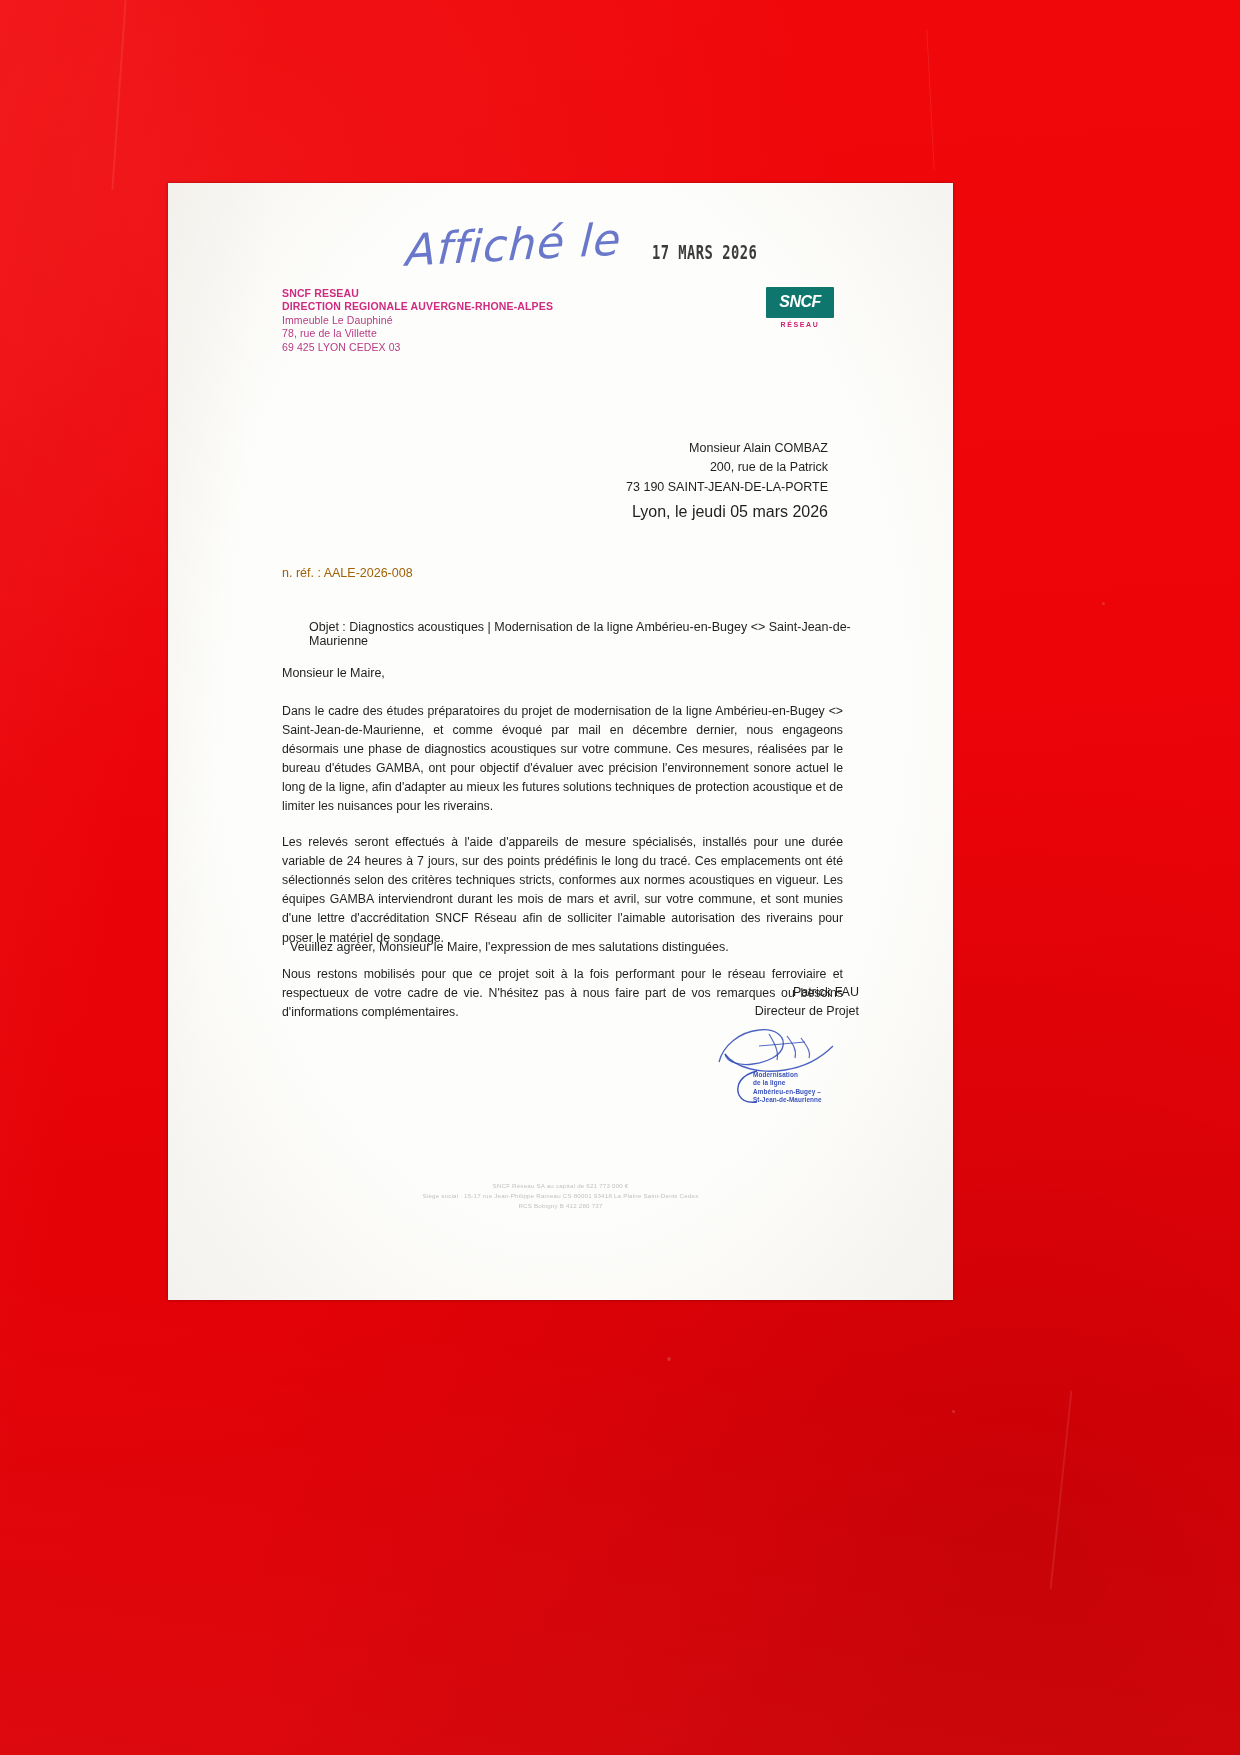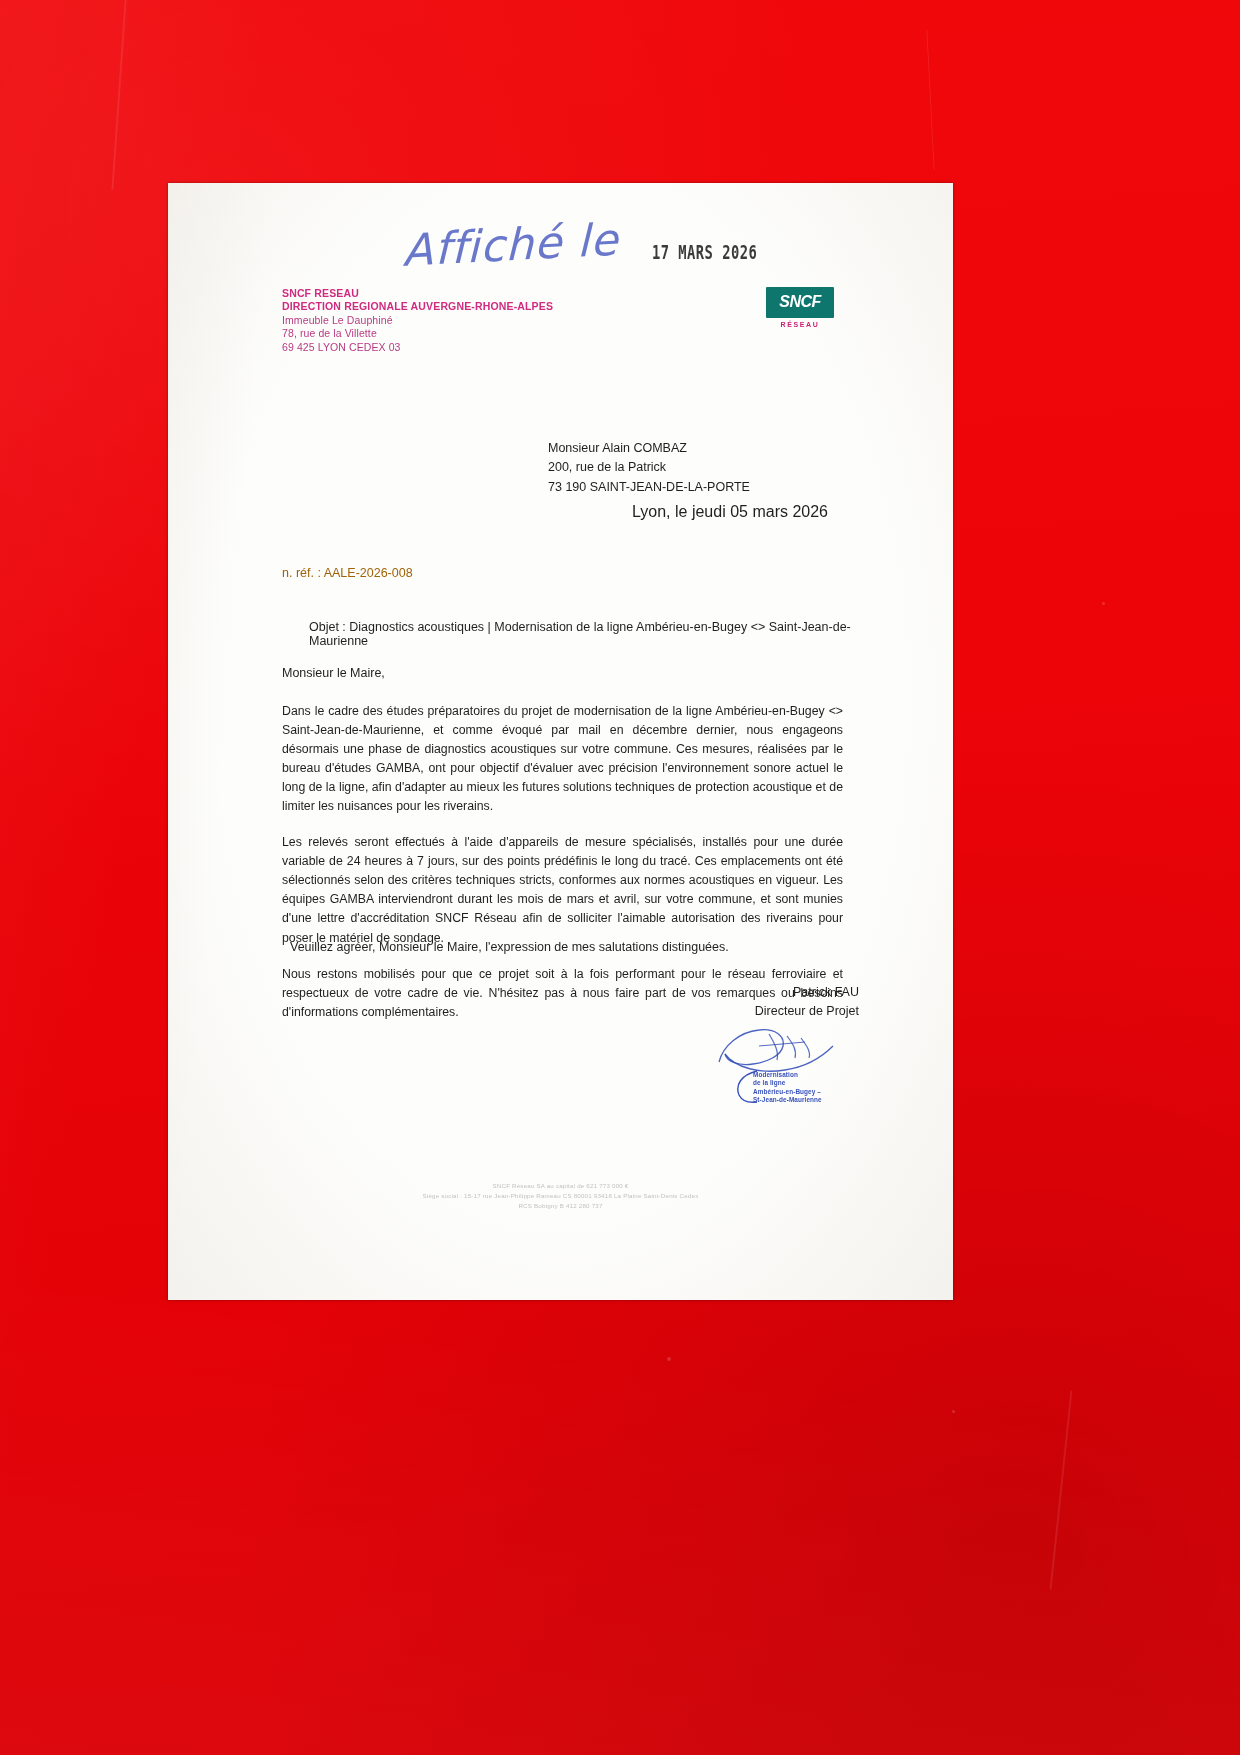--- a/index.html
+++ b/index.html
@@ -156,20 +156,21 @@
     letter-spacing: 1.6px;
     text-align: center;
   }
 
   
   #recipient {
     position: absolute;
     left: 380px;
     top: 256px;
     width: 280px;
+    text-align: right;
     font-size: 12.5px;
     line-height: 1.55;
     color: #1f1f1f;
   }
 
   #dateline {
     position: absolute;
     left: 300px;
     top: 320px;
     width: 360px;

